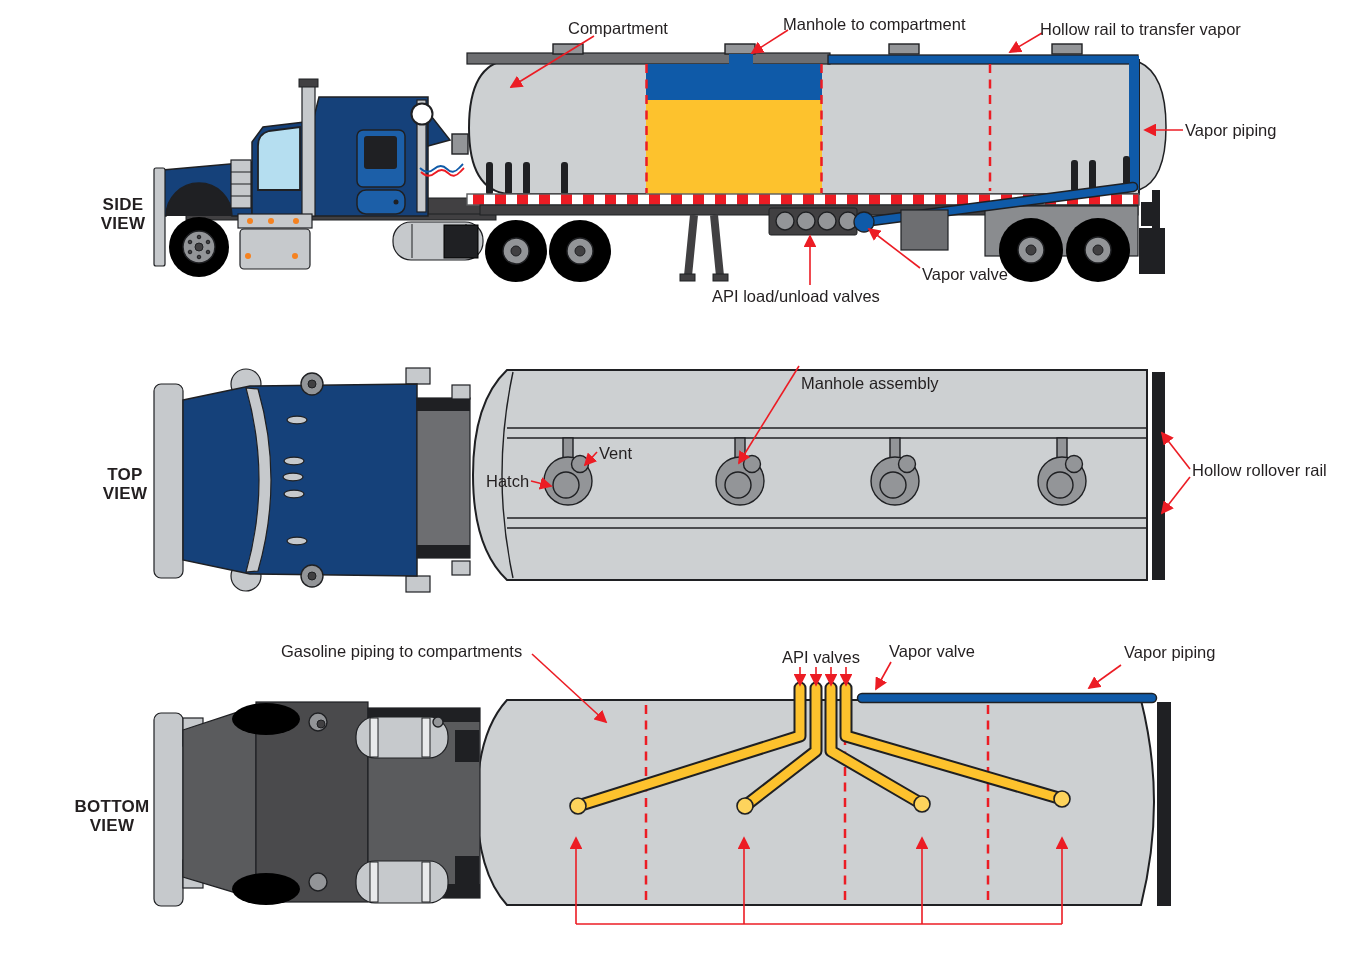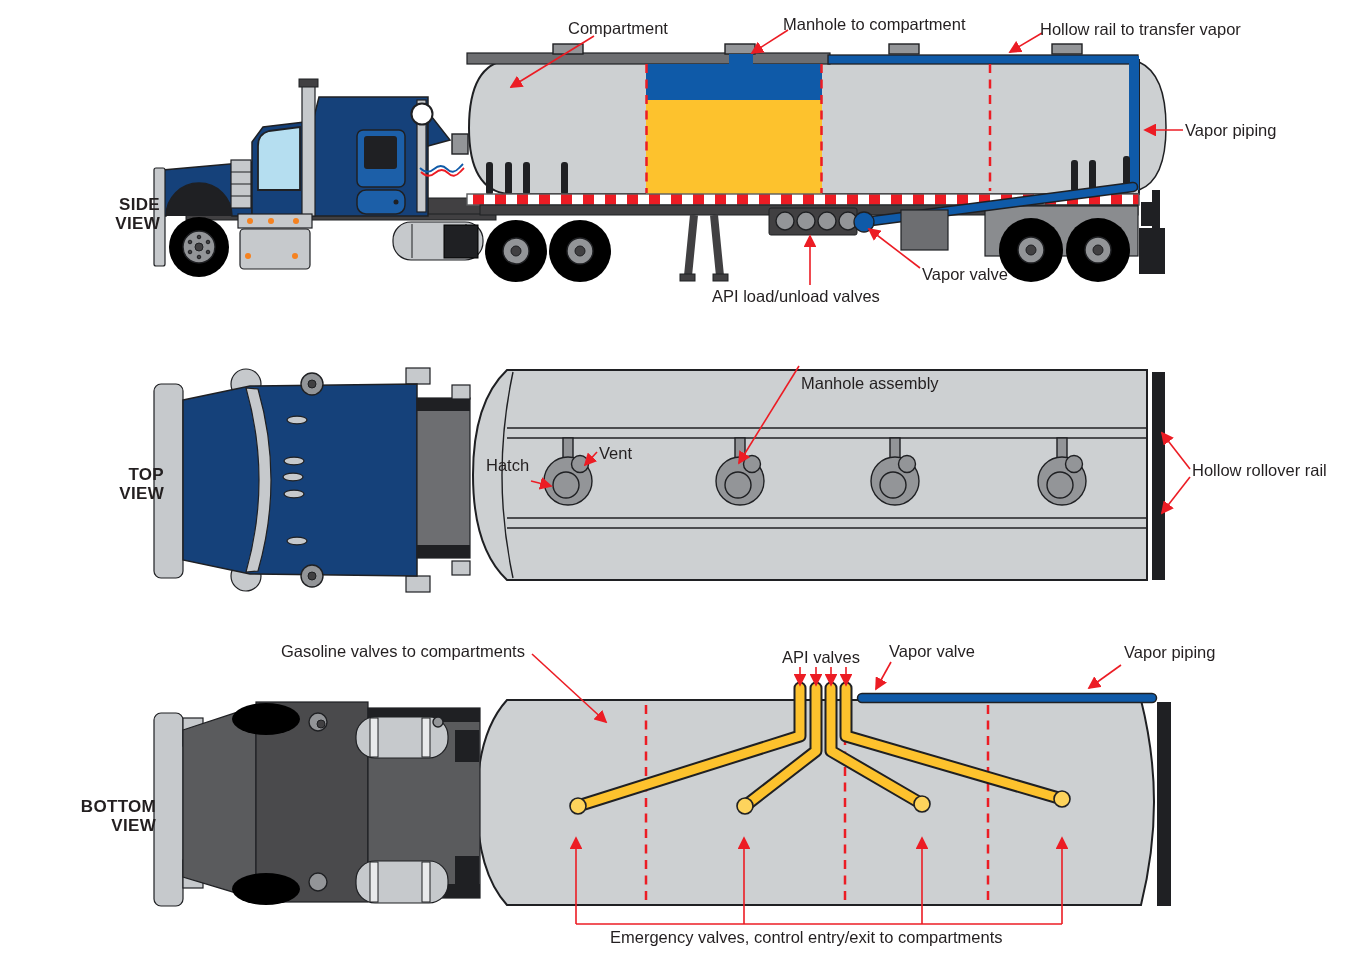--- a/index.html
+++ b/index.html
@@ -1,21 +1,21 @@
 <!DOCTYPE html>
 <html style="--tank-gray: #CDD0D2; --light-gray: #C6C9CC; --mid-gray: #939598; --rail-gray: #6D6E71; --frame-dark: #414042; --fender-gray: #8A8C8F; --under-dark: #4A4A4C; --under-mid: #5A5B5D; --band-white: #E9EAEB; --ink: #1F2023; --navy: #15417A; --door-blue: #1C5FA8; --window-blue: #B5DEF0; --vapor-blue: #0F5AA8; --gasoline-yellow: #FDC22D; --yellow-cap: #FDD35C; --arrow-red: #EC1C24; --marker-orange: #F58220; --text-dark: #231F20; --white: #FFFFFF;"><head>
 <meta charset="utf-8">
 <style>
   html,body{margin:0;padding:0;background:#fff;}
   #stage{position:relative;width:1371px;height:966px;background:#fff;overflow:hidden;
          font-family:"Liberation Sans",sans-serif;}
   #stage svg{position:absolute;left:0;top:0;}
   .lbl{position:absolute;font-size:16.5px;line-height:1.1;color:var(--text-dark);white-space:nowrap;}
   .vtitle{position:absolute;font-weight:bold;font-size:17px;line-height:1.12;color:var(--text-dark);
-          text-align:right;white-space:pre-line;letter-spacing:.3px;}
+          text-align:center;white-space:pre-line;letter-spacing:.3px;}
   
   .tk {fill:var(--tank-gray);stroke:var(--ink);stroke-width:2;}
   .tk1{fill:var(--tank-gray);stroke:var(--ink);stroke-width:1.5;}
   .nv {fill:var(--navy);stroke:var(--ink);stroke-width:1.5;}
   .bl {fill:var(--vapor-blue);stroke:var(--ink);stroke-width:1.3;}
   .blf{fill:var(--vapor-blue);stroke:none;}
   .yl {fill:var(--gasoline-yellow);stroke:none;}
   .gd {fill:var(--rail-gray);stroke:var(--ink);stroke-width:1.2;}
   .gm {fill:var(--mid-gray);stroke:var(--ink);stroke-width:1.4;}
   .gl {fill:var(--light-gray);stroke:var(--ink);stroke-width:1.2;}
@@ -319,24 +319,23 @@
 <div class="lbl" style="left:783px;top:15px;">Manhole to compartment</div>
 <div class="lbl" style="left:1040px;top:20px;">Hollow rail to transfer vapor</div>
 <div class="lbl" style="left:1185px;top:121px;">Vapor piping</div>
 <div class="lbl" style="left:922px;top:265px;">Vapor valve</div>
 <div class="lbl" style="left:712px;top:287px;text-align:right;">API load/unload valves</div>
 
 <div class="vtitle" style="left:86px;top:465px;width:78px;">TOP
 VIEW</div>
 <div class="lbl" style="left:801px;top:346px;margin-top:28px;">Manhole assembly</div>
 <div class="lbl" style="left:599px;top:444px;">Vent</div>
-<div class="lbl" style="left:486px;top:456px;">Hatch</div>
+<div class="lbl" style="left:486px;top:472px;">Hatch</div>
 <div class="lbl" style="left:1192px;top:461px;">Hollow rollover rail</div>
 
 <div class="vtitle" style="left:68px;top:797px;width:88px;">BOTTOM
 VIEW</div>
-<div class="lbl" style="left:281px;top:642px;">Gasoline valves to compartments</div>
+<div class="lbl" style="left:281px;top:642px;">Gasoline piping to compartments</div>
 <div class="lbl" style="left:782px;top:648px;">API valves</div>
 <div class="lbl" style="left:889px;top:642px;">Vapor valve</div>
 <div class="lbl" style="left:1124px;top:643px;">Vapor piping</div>
-<div class="lbl" style="left:610px;top:928px;">Emergency valves, control entry/exit to compartments</div>
 
 </div>
 
 </body></html>

